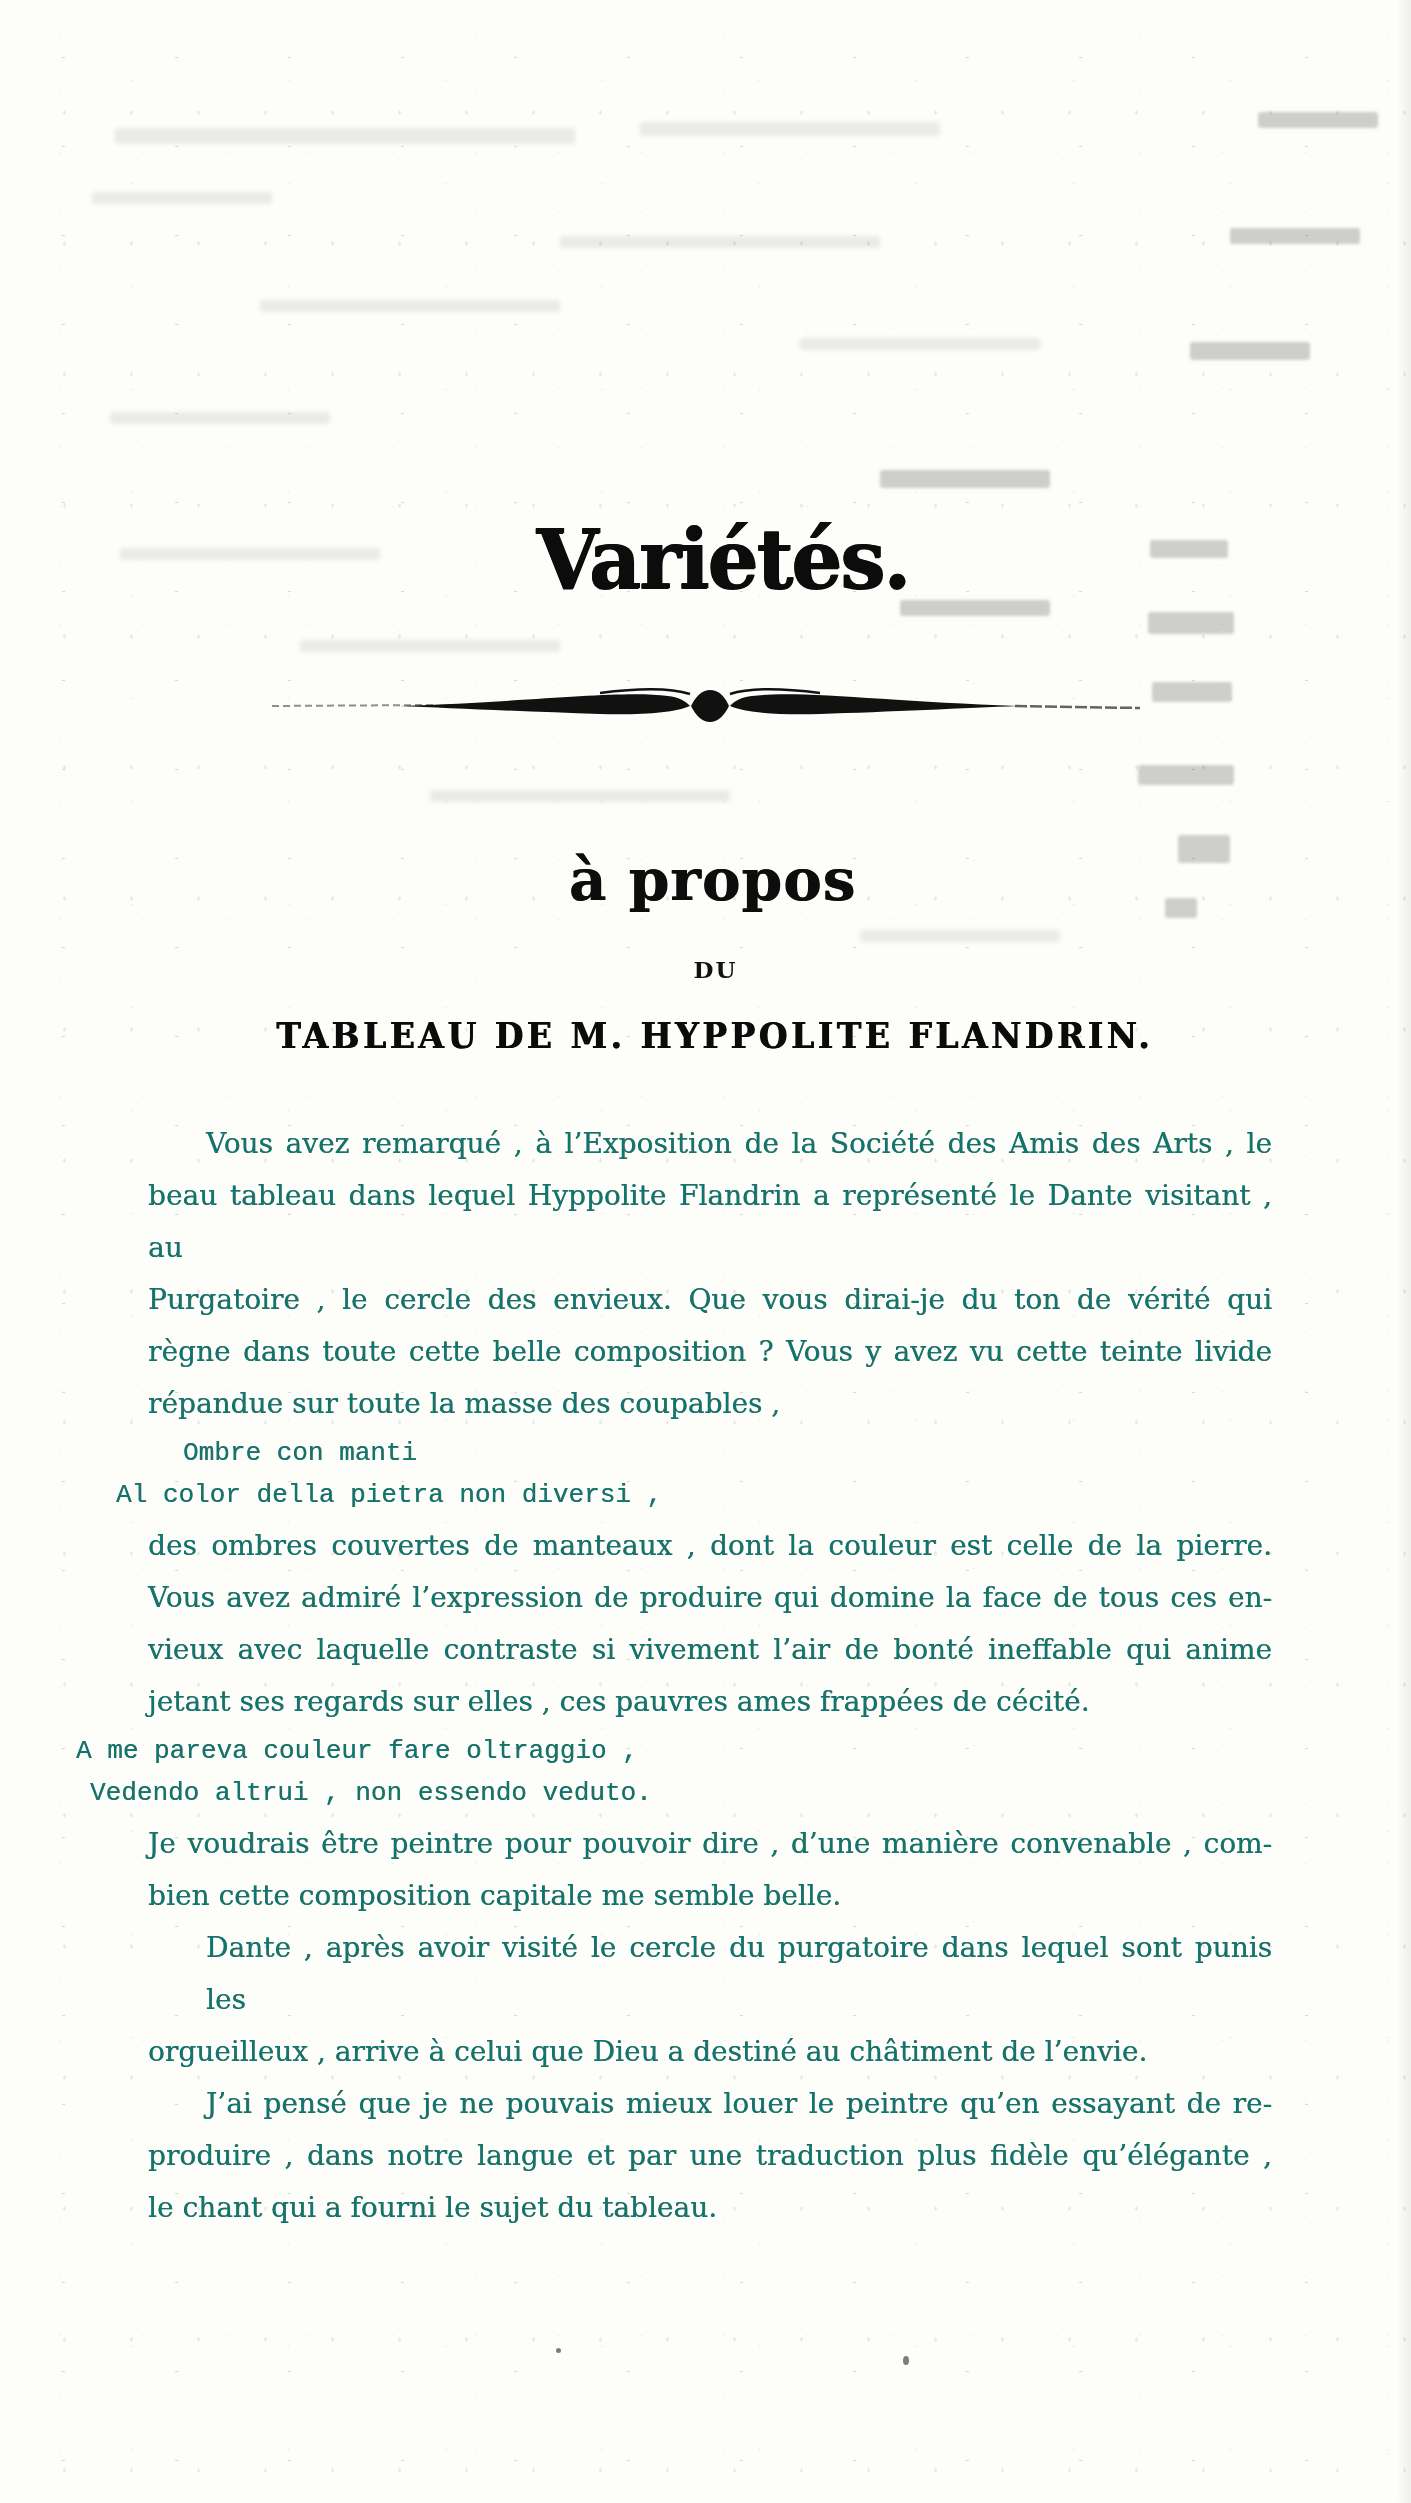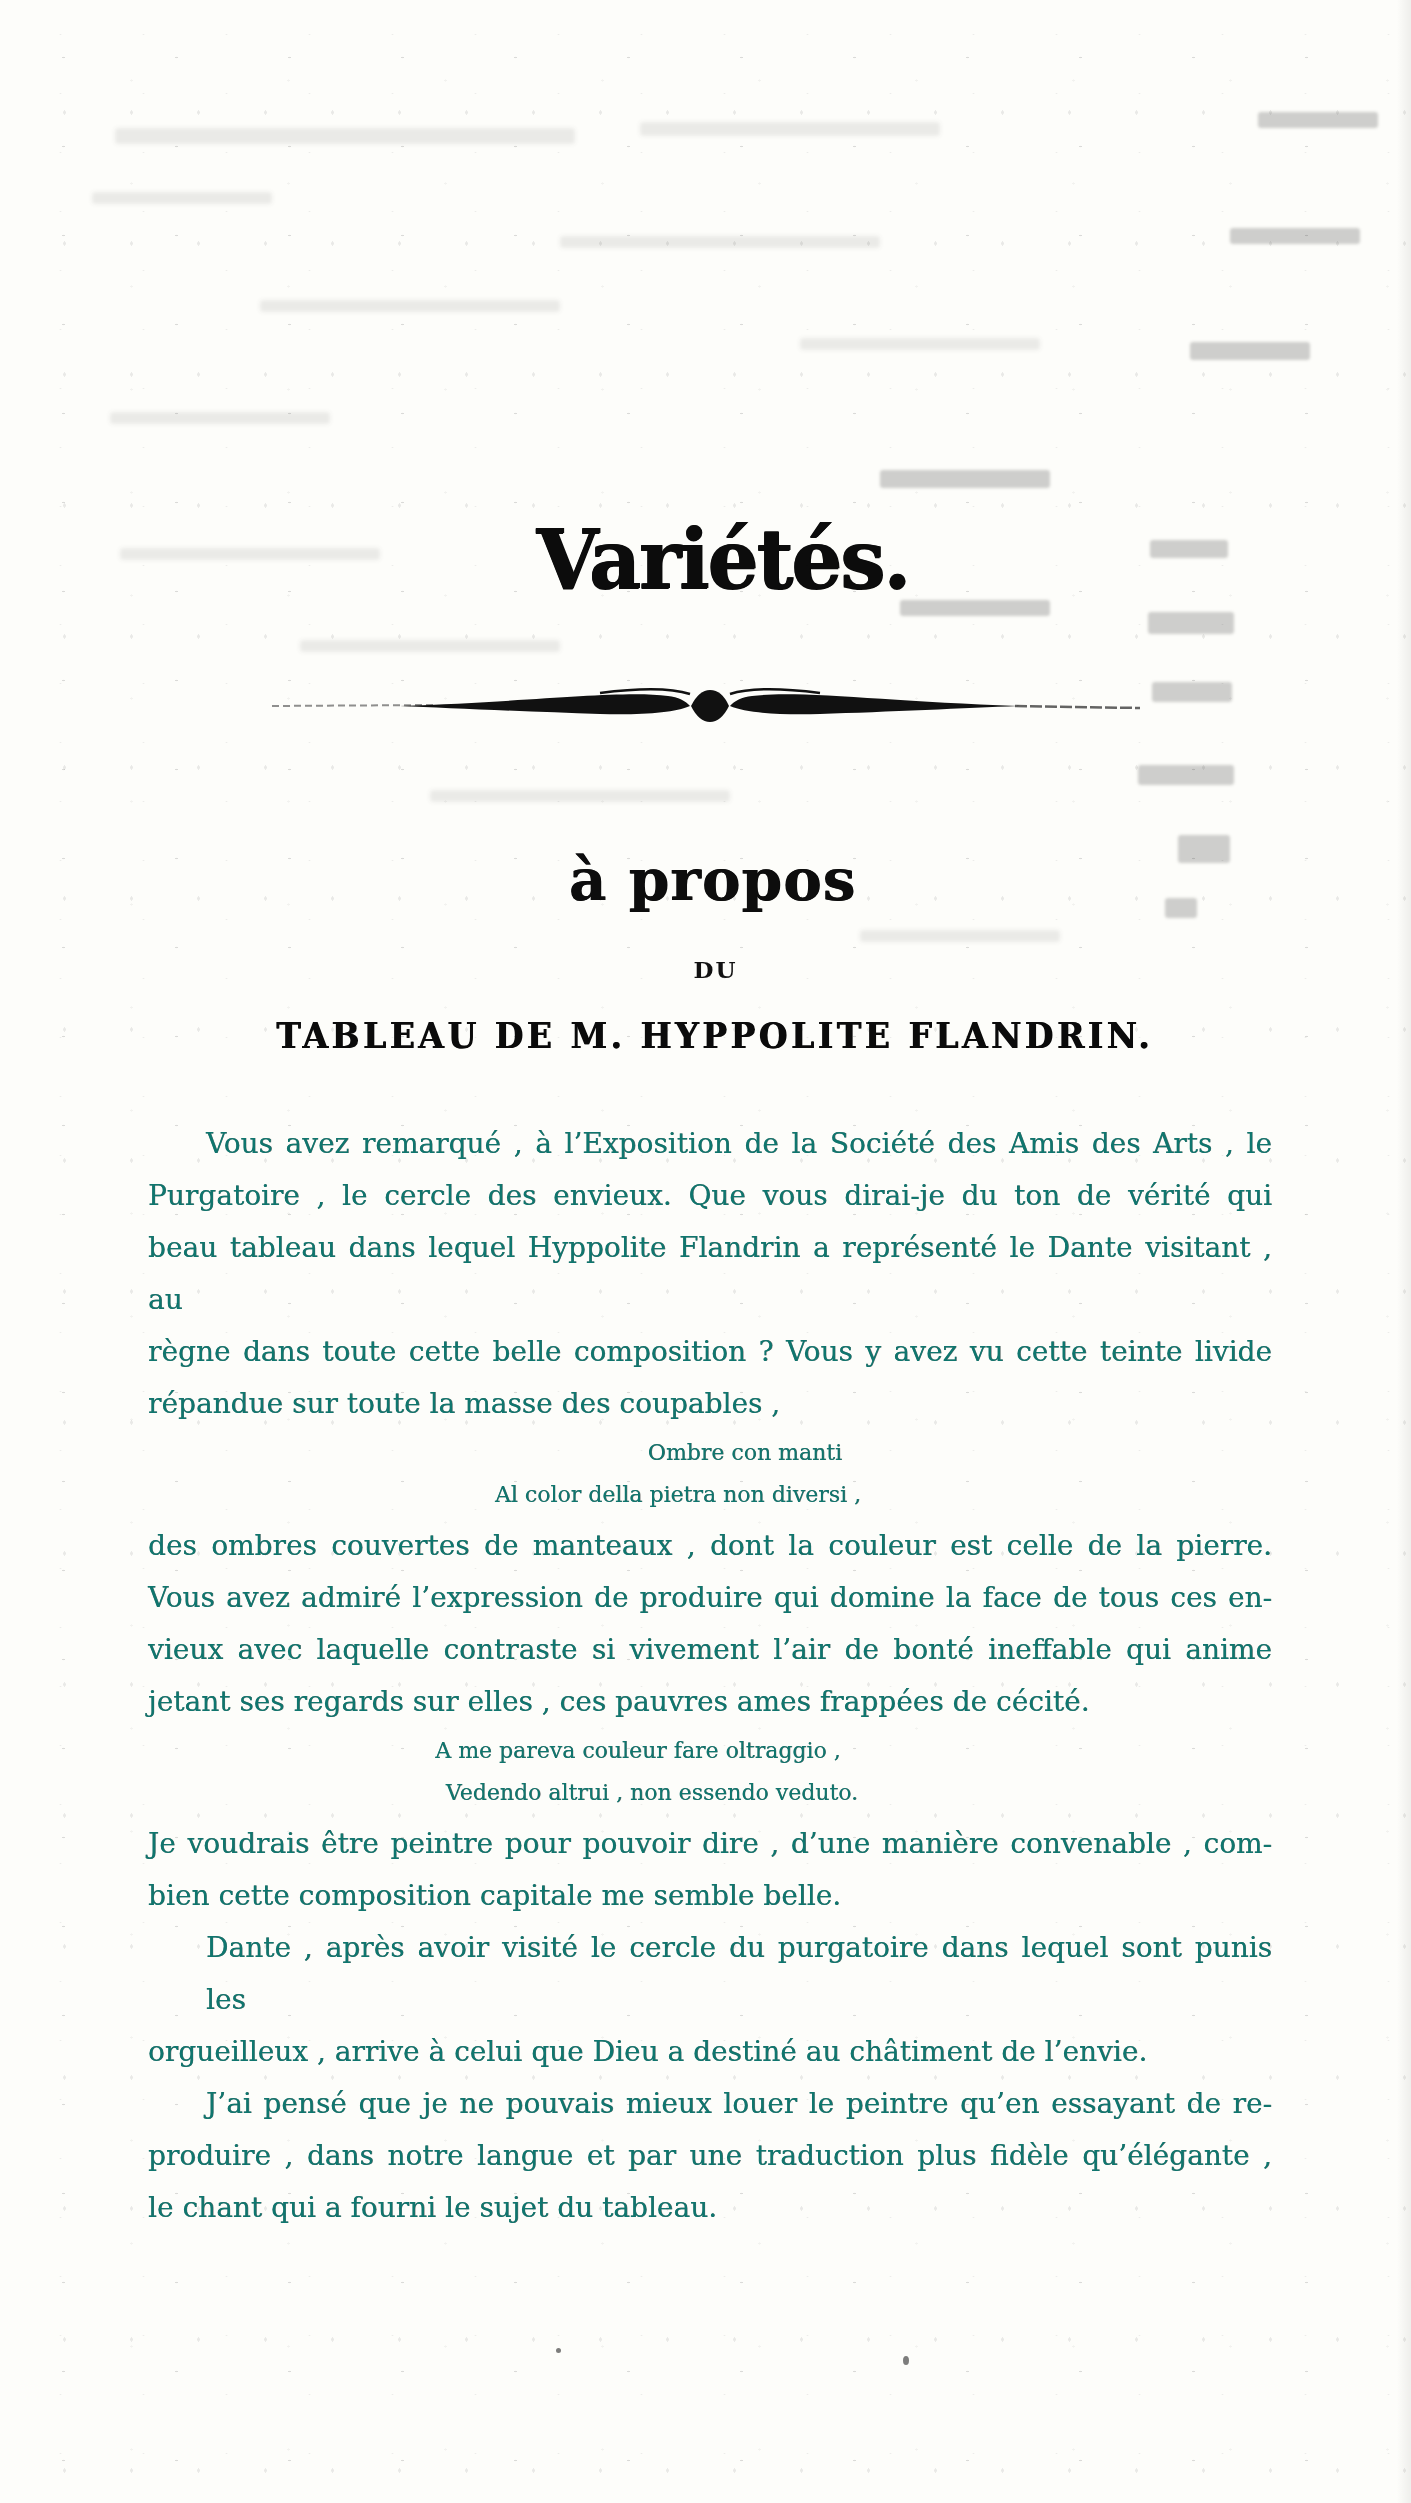--- a/index.html
+++ b/index.html
@@ -61,21 +61,21 @@
     position:absolute;top:1118px;left:148px;width:1124px;z-index:3;
     font-size:28px;color:#0f766e;
     text-shadow:.35px 0 0 rgba(0,0,0,.55);
   }
   .para{margin:0;padding:0;}
   .line{display:block;line-height:52px;}
   .j{text-align:justify;text-align-last:justify;}
   .last{text-align:left;text-align-last:left;}
   .indent{padding-left:58px;}
   .quote{margin:2px 0 4px;}
-  .qline{display:block;line-height:42px;font-size:22px;text-align:center;font-weight:500;}
+  .qline{display:block;line-height:42px;font-size:26px;font-weight:500;font-family:Liberation Mono, monospace;}
   .q1a{transform:translateX(35px);}
   .q1b{transform:translateX(-32px);}
   .q2a{transform:translateX(-72px);}
   .q2b{transform:translateX(-58px);}
 </style>
 </head>
 <body>
 
 <div class="noise"></div>
 <div class="edge-shade"></div>
@@ -119,22 +119,22 @@
   <path d="M745 22 L 870 24" stroke="#222" stroke-width="2.5" stroke-dasharray="12 3" opacity=".7" fill="none"></path>
 </svg>
 
 <div class="apropos">à propos</div>
 <div class="du">DU</div>
 <div class="heading">TABLEAU DE M. HYPPOLITE FLANDRIN.</div>
 
 <div class="textcol">
   <p class="para">
     <span class="line j indent">Vous avez remarqué , à l’Exposition de la Société des Amis des Arts , le</span>
+    <span class="line j">beau tableau dans lequel Hyppolite Flandrin a représenté le Dante visitant , au</span>
     <span class="line j">Purgatoire , le cercle des envieux. Que vous dirai-je du ton de vérité qui</span>
-    <span class="line j">beau tableau dans lequel Hyppolite Flandrin a représenté le Dante visitant , au</span>
     <span class="line j">règne dans toute cette belle composition ? Vous y avez vu cette teinte livide</span>
     <span class="line last">répandue sur toute la masse des coupables ,</span>
   </p>
 
   <div class="quote">
     <span class="qline q1a">Ombre con manti</span>
     <span class="qline q1b">Al color della pietra non diversi ,</span>
   </div>
 
   <p class="para">

